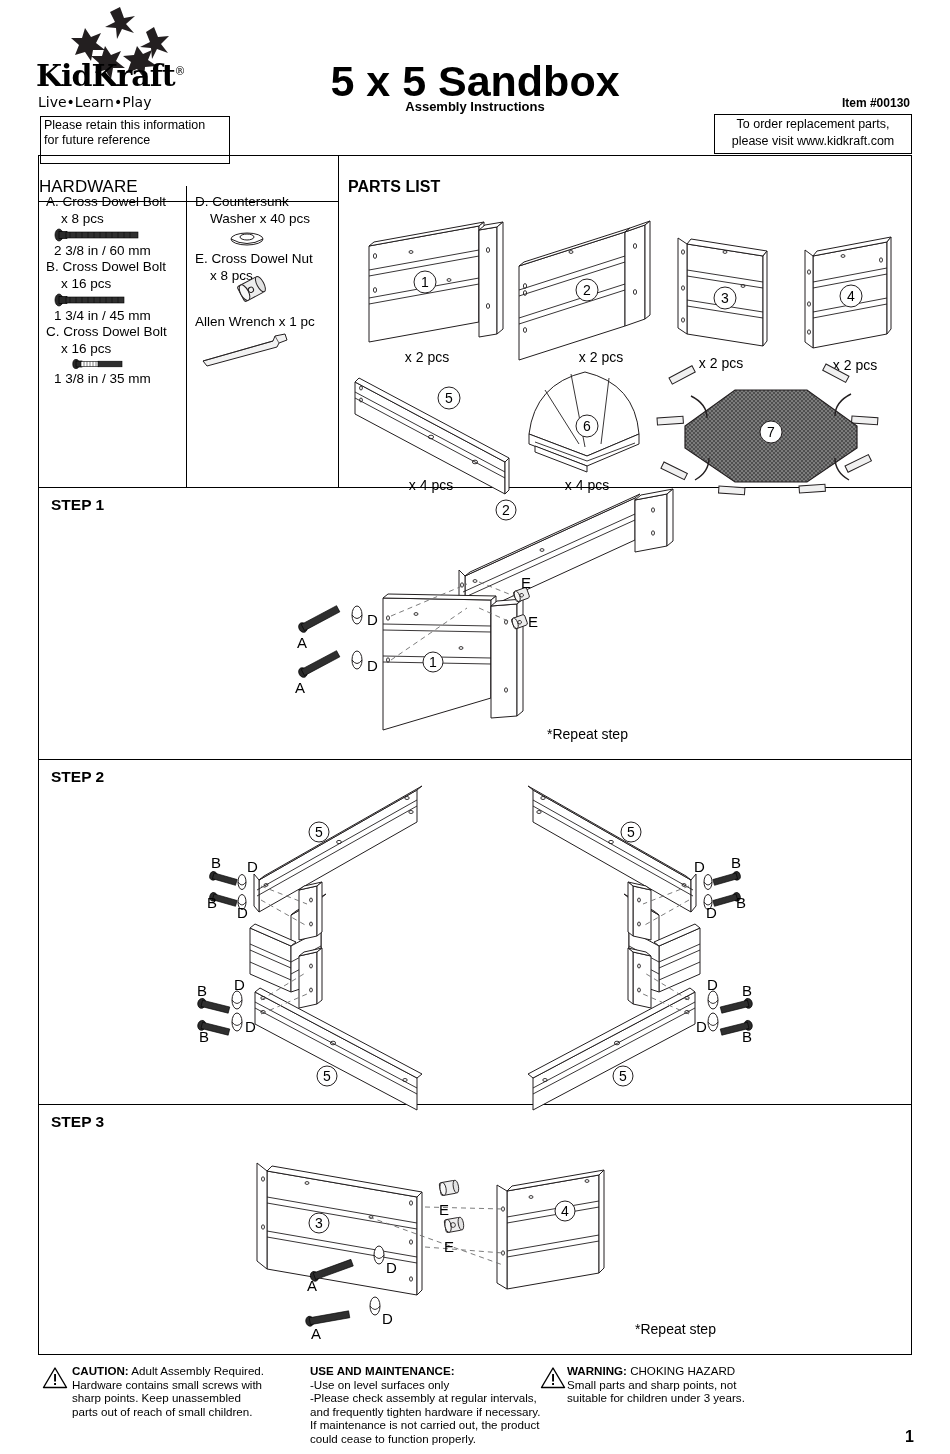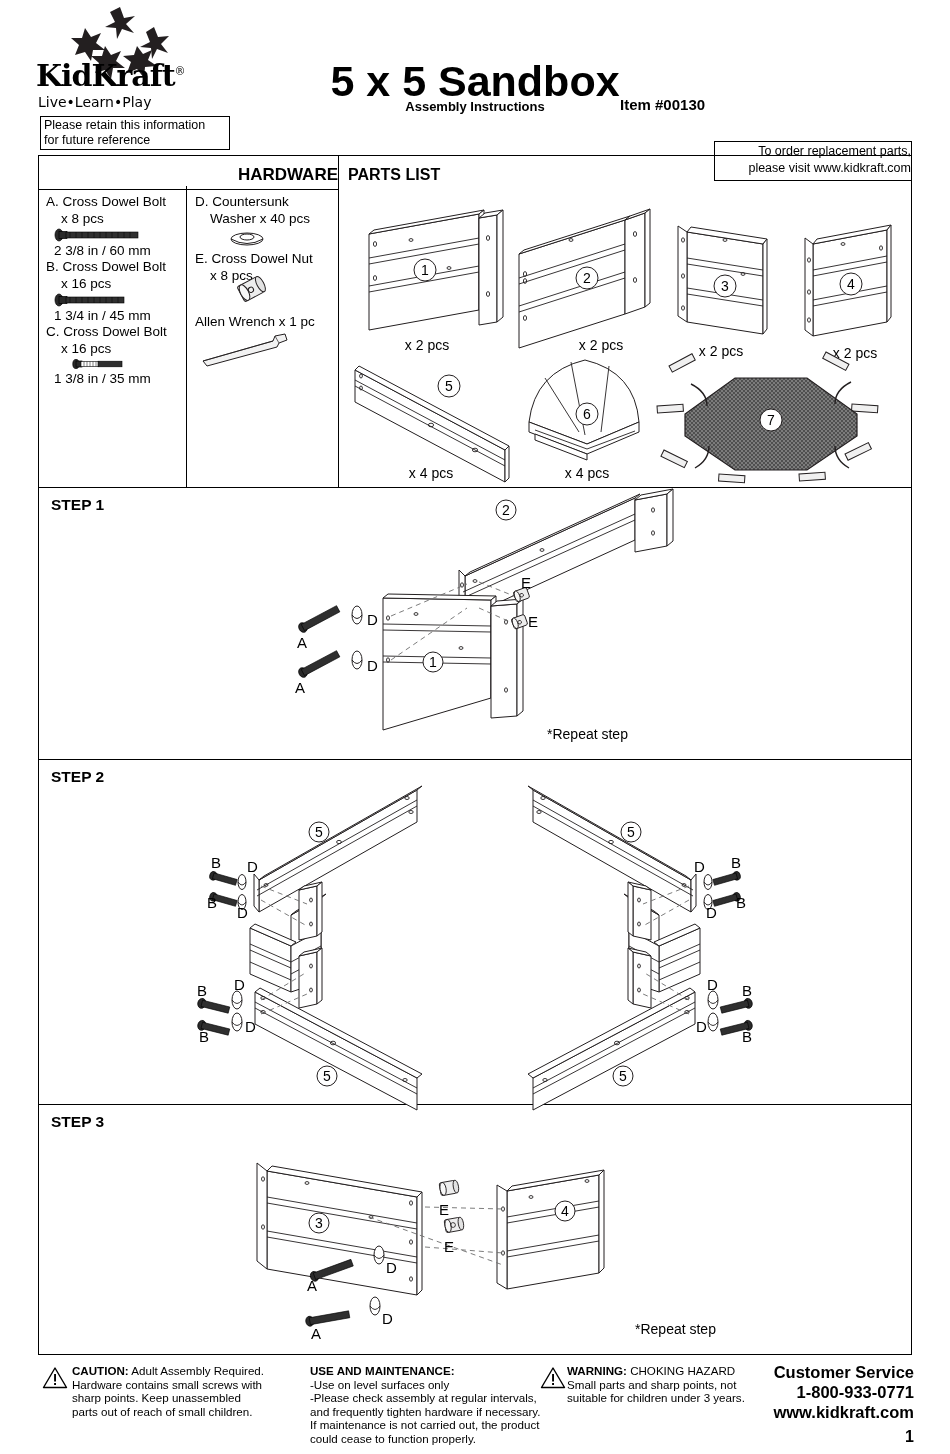--- a/index.html
+++ b/index.html
@@ -26,63 +26,63 @@
     white-space:nowrap;
   }
   .logo-reg { font-size:11px; vertical-align:super; font-weight:normal; }
   .logo-tag {
     position:absolute; left:2px; top:88px;
     font-family:"DejaVu Sans", sans-serif;
     font-size:14px; letter-spacing:0px; white-space:nowrap;
   }
 
   .retain-box {
-    position:absolute; left:40px; top:116px; width:190px; height:34px;
+    position:absolute; left:40px; top:116px; width:190px; height:48px;
     border:1px solid #000; padding:1px 3px;
     font-size:12.5px; line-height:15px;
   }
 
   .title-main {
     position:absolute; left:250px; top:57px; width:450px;
     text-align:center; font-size:43px; font-weight:bold; letter-spacing:0px;
   }
   .title-sub {
     position:absolute; left:250px; top:99px; width:450px;
     text-align:center; font-size:13px; font-weight:bold;
   }
 
   .item-no {
     position:absolute; left:620px; top:96px; width:290px;
-    text-align:left; font-size:15px; font-weight:bold;
+    text-align:right; font-size:12px; font-weight:bold;
   }
   .order-box {
     position:absolute; left:714px; top:114px; width:198px; height:40px;
-    border:1px solid #000; text-align:right;
-    font-size:12.5px; line-height:17px; padding-top:1px;margin-top:27px;
+    border:1px solid #000; text-align:center;
+    font-size:12.5px; line-height:17px; padding-top:1px;
   }
 
   
   .frame { position:absolute; left:38px; top:155px; width:874px; height:1200px; border:1.5px solid #000; }
 
   
   .sec-top { position:absolute; left:0; top:0; width:100%; height:332px; border-bottom:1.5px solid #000; }
   .hw-col { position:absolute; left:0; top:0; width:300px; height:100%; border-right:1.5px solid #000; }
   .hw-title {
-    position:absolute; left:0; top:4px; width:100%; height:30px;
+    position:absolute; left:0; top:16px; width:100%; height:30px;
     border-bottom:1.5px solid #000;
-    font-size:17px; font-weight:bold; text-align:right; line-height:29px;
+    font-size:17px; font-weight:normal; text-align:left; line-height:29px;
   }
   .hw-body { position:absolute; left:0; top:30px; width:100%; height:302px; }
   .hw-left { position:absolute; left:0; top:0; width:148px; height:100%; border-right:1.5px solid #000; padding:8px 4px 0 7px; }
   .hw-right { position:absolute; left:148px; top:0; width:152px; height:100%; padding:8px 4px 0 8px; }
   .hw-line { font-size:13.5px; line-height:16.5px; }
   .hw-line.ind { padding-left:15px; }
   .hw-dim { font-size:13.5px; line-height:16px; padding-left:8px; }
 
-  .parts-col { position:absolute; left:300px; top:4px; width:572px; height:100%; }
+  .parts-col { position:absolute; left:300px; top:16px; width:572px; height:100%; }
   .parts-title { position:absolute; left:9px; top:6px; font-size:16px; font-weight:bold; }
 
   
   .sec-step { position:absolute; left:0; width:100%; border-bottom:1.5px solid #000; }
   #step1 { top:332px; height:272px; }
   #step2 { top:604px; height:345px; }
   #step3 { top:949px; height:249px; border-bottom:none; }
   .step-label { position:absolute; left:12px; top:8px; font-size:15.5px; font-weight:bold; }
   .repeat { position:absolute; font-size:14px; }
 
@@ -852,20 +852,15 @@
       <path d="M13 2 L24.5 21.5 L1.5 21.5 Z" fill="#fff" stroke="#000" stroke-width="1.4" stroke-linejoin="round"></path>
       <rect x="12.1" y="8" width="1.9" height="7.5" fill="#000"></rect>
       <rect x="12.1" y="17" width="1.9" height="2" fill="#000"></rect>
     </svg>
     <div class="f-block" style="left:567px; top:4px; width:200px;">
       <div><span class="f-head">WARNING:</span><span> CHOKING HAZARD</span></div>
       <div>Small parts and sharp points, not</div>
       <div>suitable for children under 3 years.</div>
     </div>
 
-    <div class="cs">
-      <div class="cs-line">Customer Service</div>
-      <div class="cs-line">1-800-933-0771</div>
-      <div class="cs-line">www.kidkraft.com</div>
-    </div>
     <div class="pagenum">1</div>
   </div>
 </div>
 
 </body></html>

